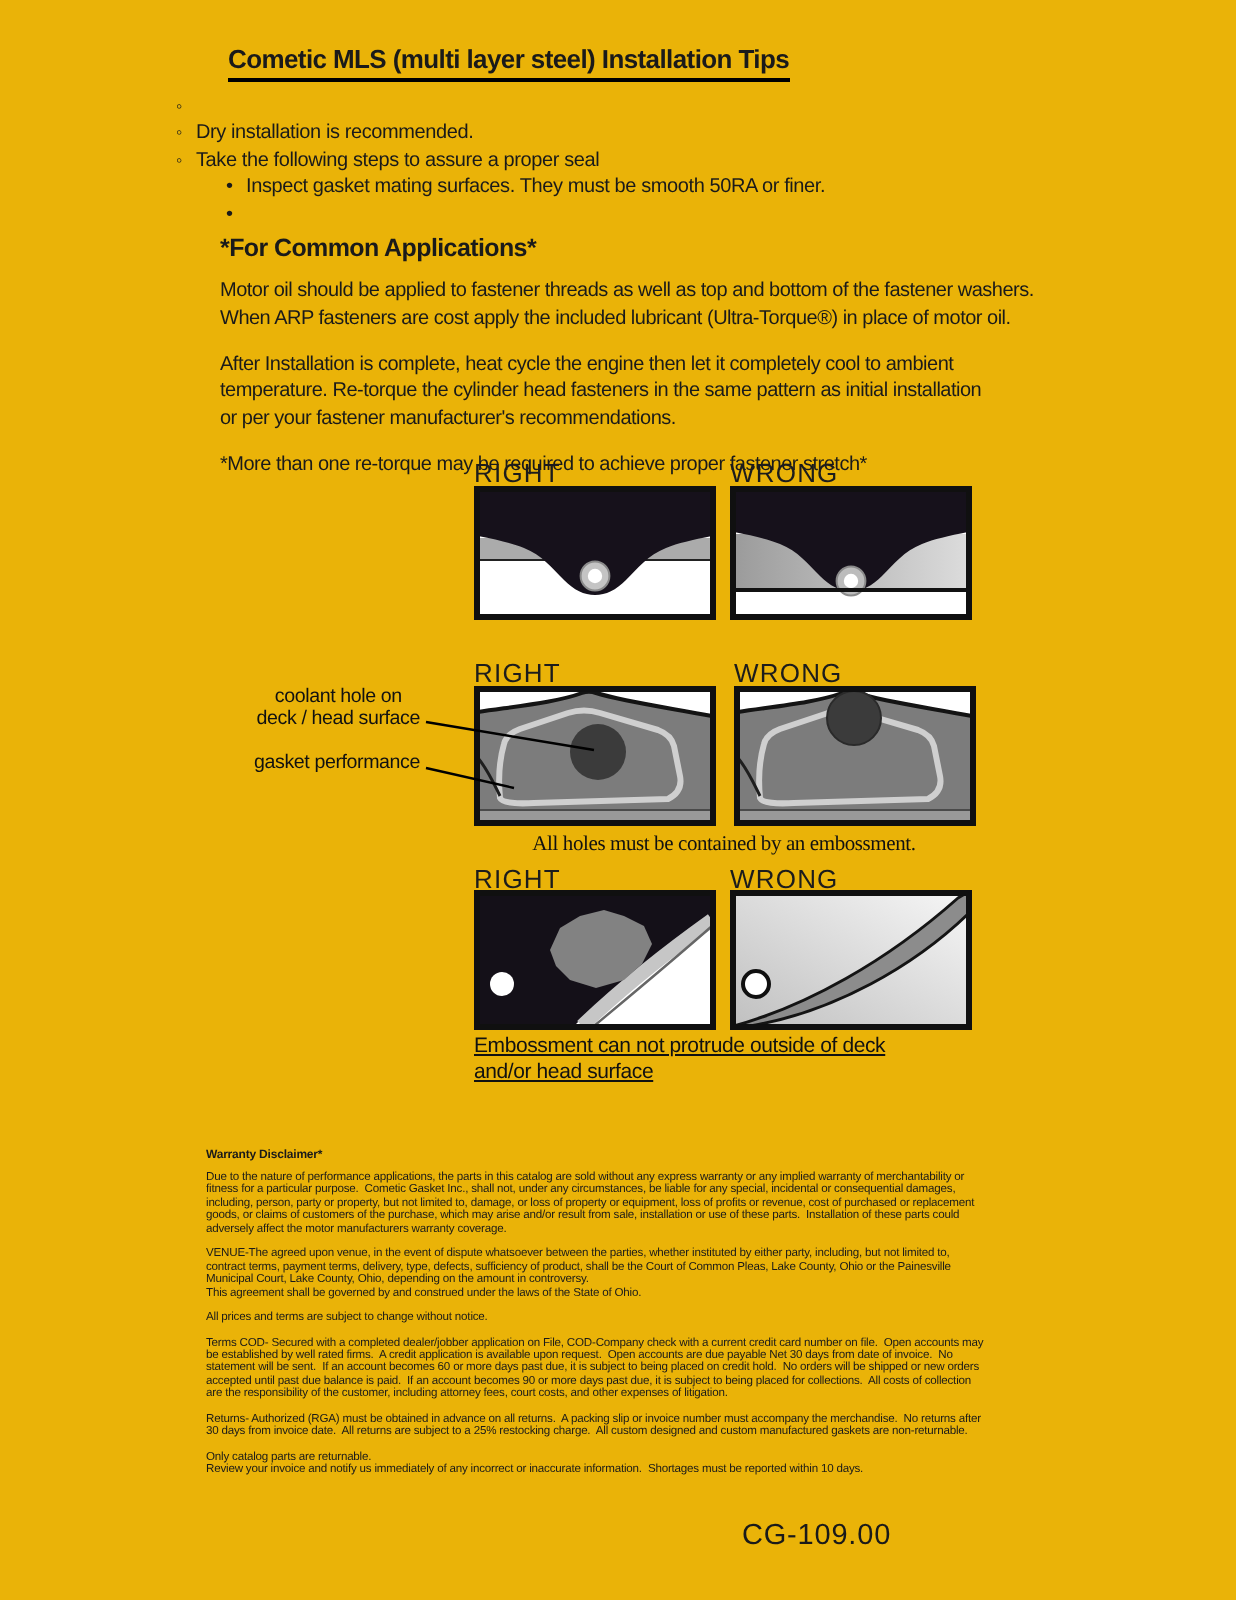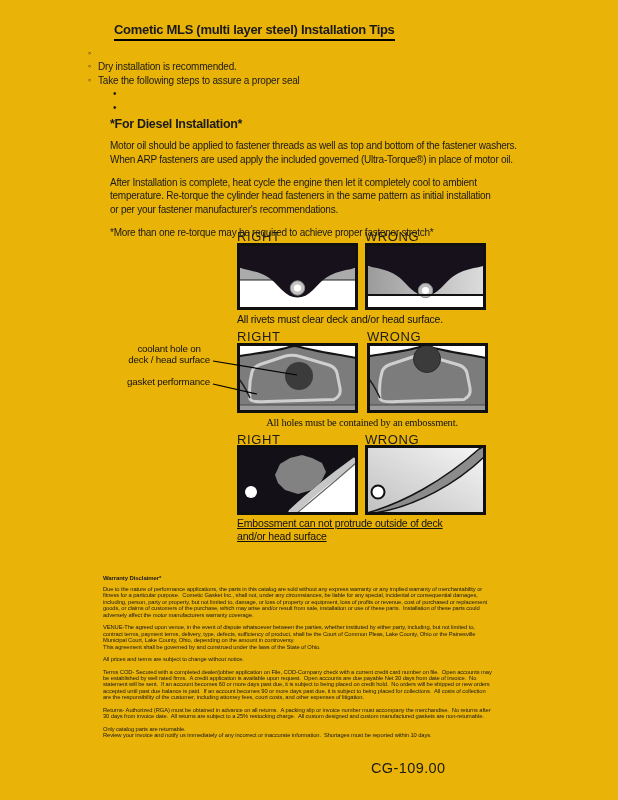--- a/index.html
+++ b/index.html
@@ -56,30 +56,31 @@
     <div class="brow">
       <span class="mark">◦</span>
       <span>Dry installation is recommended.</span>
     </div>
     <div class="brow">
       <span class="mark">◦</span>
       <span>Take the following steps to assure a proper seal</span>
     </div>
     <div class="brow sub">
       <span class="mark">•</span>
+      <span>Inspect gasket mating surfaces.  They must be smooth 50RA or finer.</span>
     </div>
     <div class="brow sub">
       <span class="mark">•</span>
     </div>
   </div>
 
   <div class="abs diesel">
-    <h2>*For Diesel Installation*</h2>
+    <h2>*For Common Applications*</h2>
     <p class="bodytxt">Motor oil should be applied to fastener threads as well as top and bottom of the fastener washers.
-When ARP fasteners are used apply the included governed (Ultra-Torque®) in place of motor oil.</p>
+When ARP fasteners are cost apply the included lubricant (Ultra-Torque®) in place of motor oil.</p>
     <p class="bodytxt">After Installation is complete, heat cycle the engine then let it completely cool to ambient
 temperature. Re-torque the cylinder head fasteners in the same pattern as initial installation
 or per your fastener manufacturer's recommendations.</p>
     <p class="bodytxt">*More than one re-torque may be required to achieve proper fastener stretch*</p>
   </div>
 
   <div class="abs dg-lbl" style="left:237px;top:229px;">RIGHT</div>
   <div class="abs dg-lbl" style="left:365px;top:229px;">WRONG</div>
 
   <svg class="abs" style="left:237px;top:243px;" width="121" height="67" viewBox="0 0 121 67">
@@ -102,21 +103,20 @@
     <rect x="0" y="0" width="121" height="67" fill="#ffffff"></rect>
     <rect x="2" y="24" width="117" height="29" fill="url(#gw1)"></rect>
     <path d="M2,2 L119,2 L119,23 C109,25 102,26.5 96,29 C87,32.5 82,39 76,45 C71,50 66,52.5 60.5,52.5 C55,52.5 50,50 45,45 C39,39 34,32.5 25,29 C19,26.5 12,25 2,23 Z" fill="#16111b"></path>
     <rect x="2" y="53.5" width="117" height="12" fill="#ffffff"></rect>
     <circle cx="60.5" cy="47.5" r="7.2" fill="#bcbcbc" stroke="#8a8a8a" stroke-width="1"></circle>
     <circle cx="60.5" cy="47.5" r="3.6" fill="#ffffff"></circle>
     <line x1="2" y1="52" x2="119" y2="52" stroke="#111" stroke-width="2"></line>
     <rect x="1.5" y="1.5" width="118" height="64" fill="none" stroke="#101010" stroke-width="3"></rect>
   </svg>
 
-  <div class="abs cap" style="left:237px;top:313px;width:280px;">All rivets must clear deck and/or head surface.</div>
 
   <div class="abs dg-lbl" style="left:237px;top:329px;">RIGHT</div>
   <div class="abs dg-lbl" style="left:367px;top:329px;">WRONG</div>
 
   <div class="abs callout" style="right:408px;top:344px;">coolant hole on
 deck / head surface</div>
   <div class="abs callout" style="right:408px;top:377px;">gasket performance</div>
 
   <svg class="abs" style="left:237px;top:343px;" width="121" height="70" viewBox="0 0 121 70">
     <rect x="0" y="0" width="121" height="70" fill="#ffffff"></rect>

